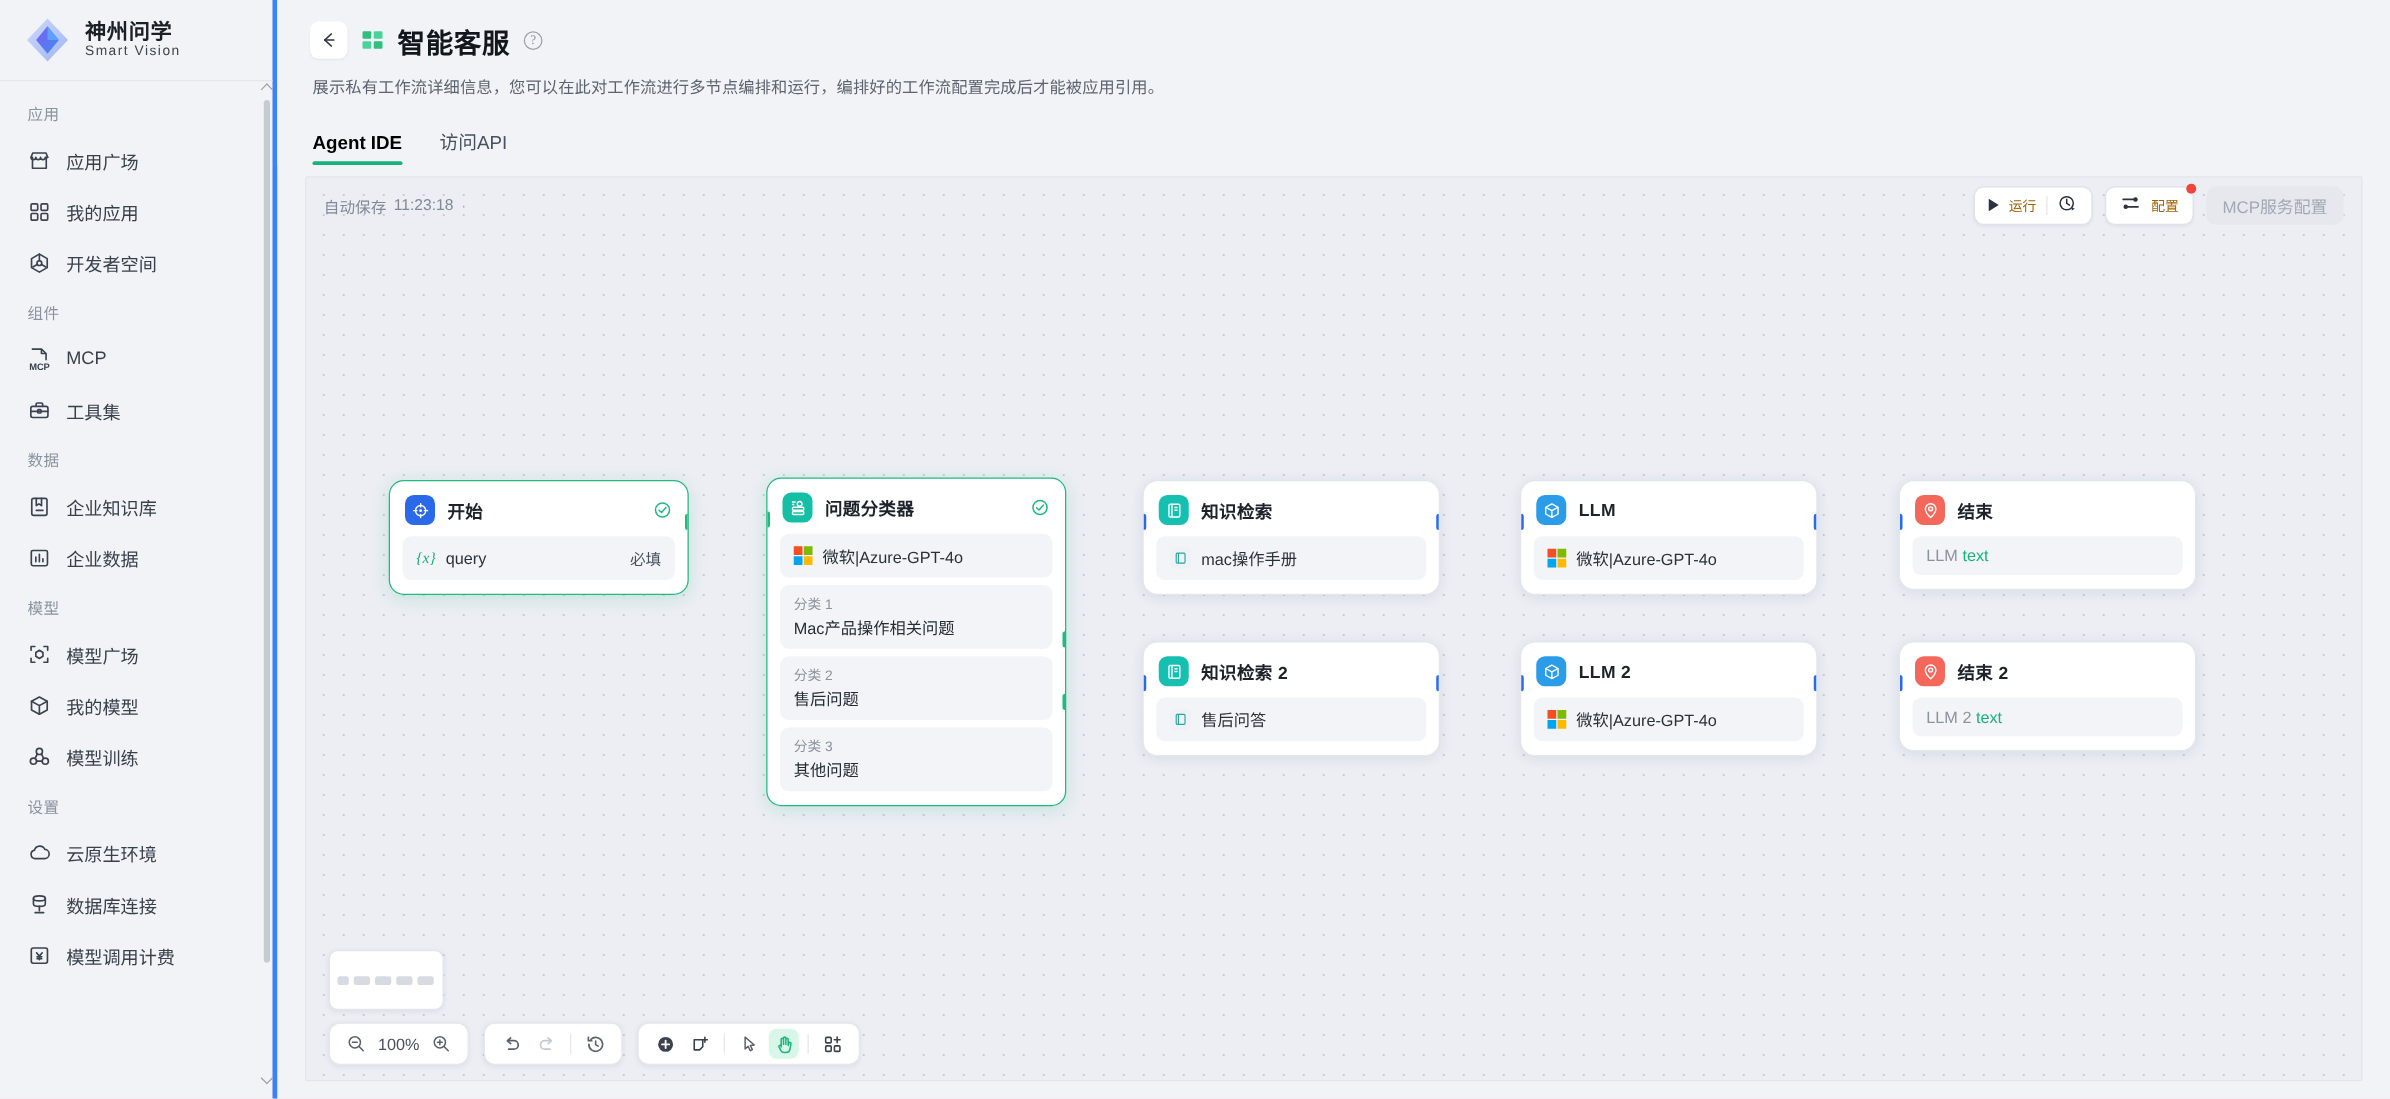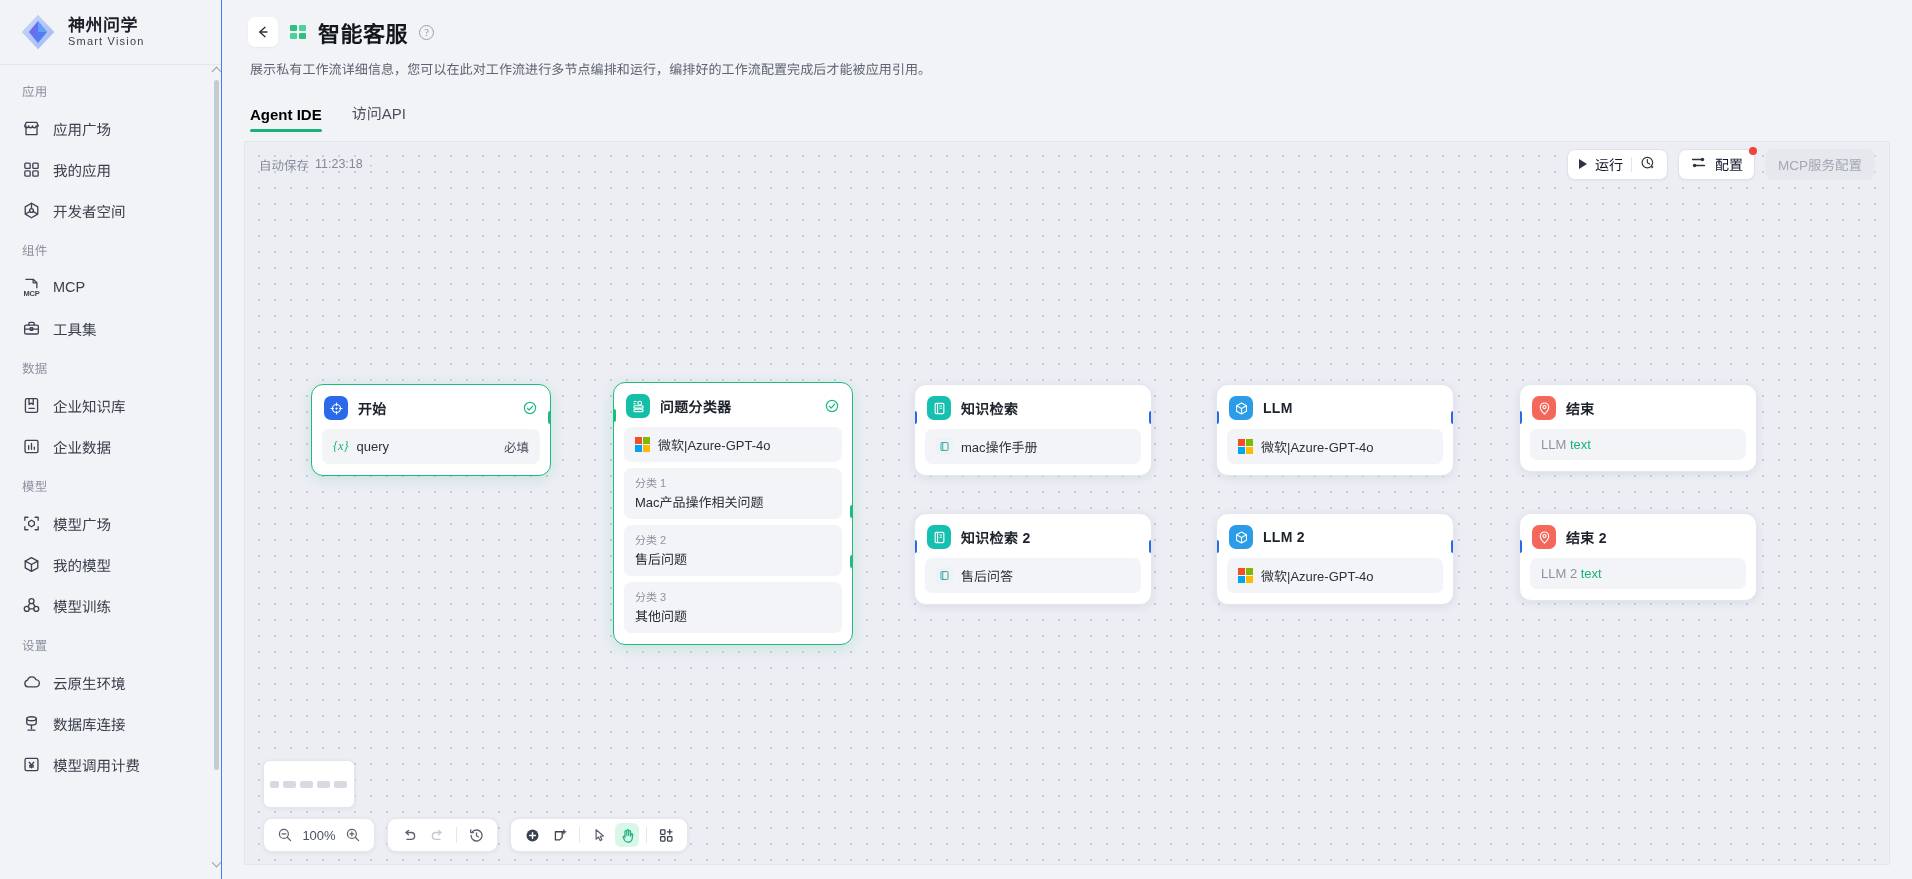--- a/index.html
+++ b/index.html
@@ -12,21 +12,21 @@
     -webkit-font-smoothing: antialiased;
   }
   .app { display: flex; width: 1912px; height: 879px; background: #eef0f4; }
 
   
   .sidebar {
     width: 222px; height: 879px; flex: 0 0 222px;
     background: #f2f3f6;
     display: flex; flex-direction: column;
     position: relative;
-    border-right: 1px solid #3b82f6;
+    border-right: 4px solid #3b82f6;
   }
   .brand {
     height: 64px; flex: 0 0 64px;
     display: flex; align-items: center; gap: 10px;
     padding: 0 18px;
   }
   .brand-logo { width: 40px; height: 40px; position: relative; flex: 0 0 40px; }
   .brand-text { display: flex; flex-direction: column; justify-content: center; line-height: 1.05; }
   .brand-cn { font-size: 17px; font-weight: 700; color: #1b1f27; letter-spacing: .5px; }
   .brand-en { font-size: 11px; color: #3d4450; letter-spacing: 1.2px; margin-top: 1px; }
@@ -121,21 +121,21 @@
     padding: 0 14px; pointer-events: none;
   }
   .autosave { font-size: 12.5px; color: #6f7684; display: flex; align-items: center; gap: 6px; pointer-events: auto; }
   .autosave .t { color: #828997; }
   .autosave .dotmark { color: #a6acb8; font-size: 13px; }
 
   .topbar-right { display: flex; align-items: center; gap: 10px; pointer-events: auto; }
   .btn-white {
     height: 31px; background: #fff; border: 1px solid #dfe2e8; border-radius: 8px;
     display: flex; align-items: center; gap: 8px; padding: 0 11px; cursor: pointer;
-    font-size: 14px; color: #0f172a; box-shadow: 0 1px 2px rgba(30,40,60,.05);
+    font-size: 11px; color: #a16207; box-shadow: 0 1px 2px rgba(30,40,60,.05);
     position: relative;
   }
   .btn-white .sep { width: 1px; height: 15px; background: #e2e5ea; }
   .btn-disabled {
     height: 31px; background: #e6e8ee; border-radius: 8px; display: flex; align-items: center;
     padding: 0 13px; font-size: 13.5px; color: #a2a8b4; cursor: not-allowed;
   }
   .red-dot { position: absolute; top: -3px; right: -3px; width: 8px; height: 8px; border-radius: 50%; background: #f0453a; }
   .play-tri { width: 0; height: 0; border-left: 8px solid #2d333e; border-top: 5px solid transparent; border-bottom: 5px solid transparent; }
 

